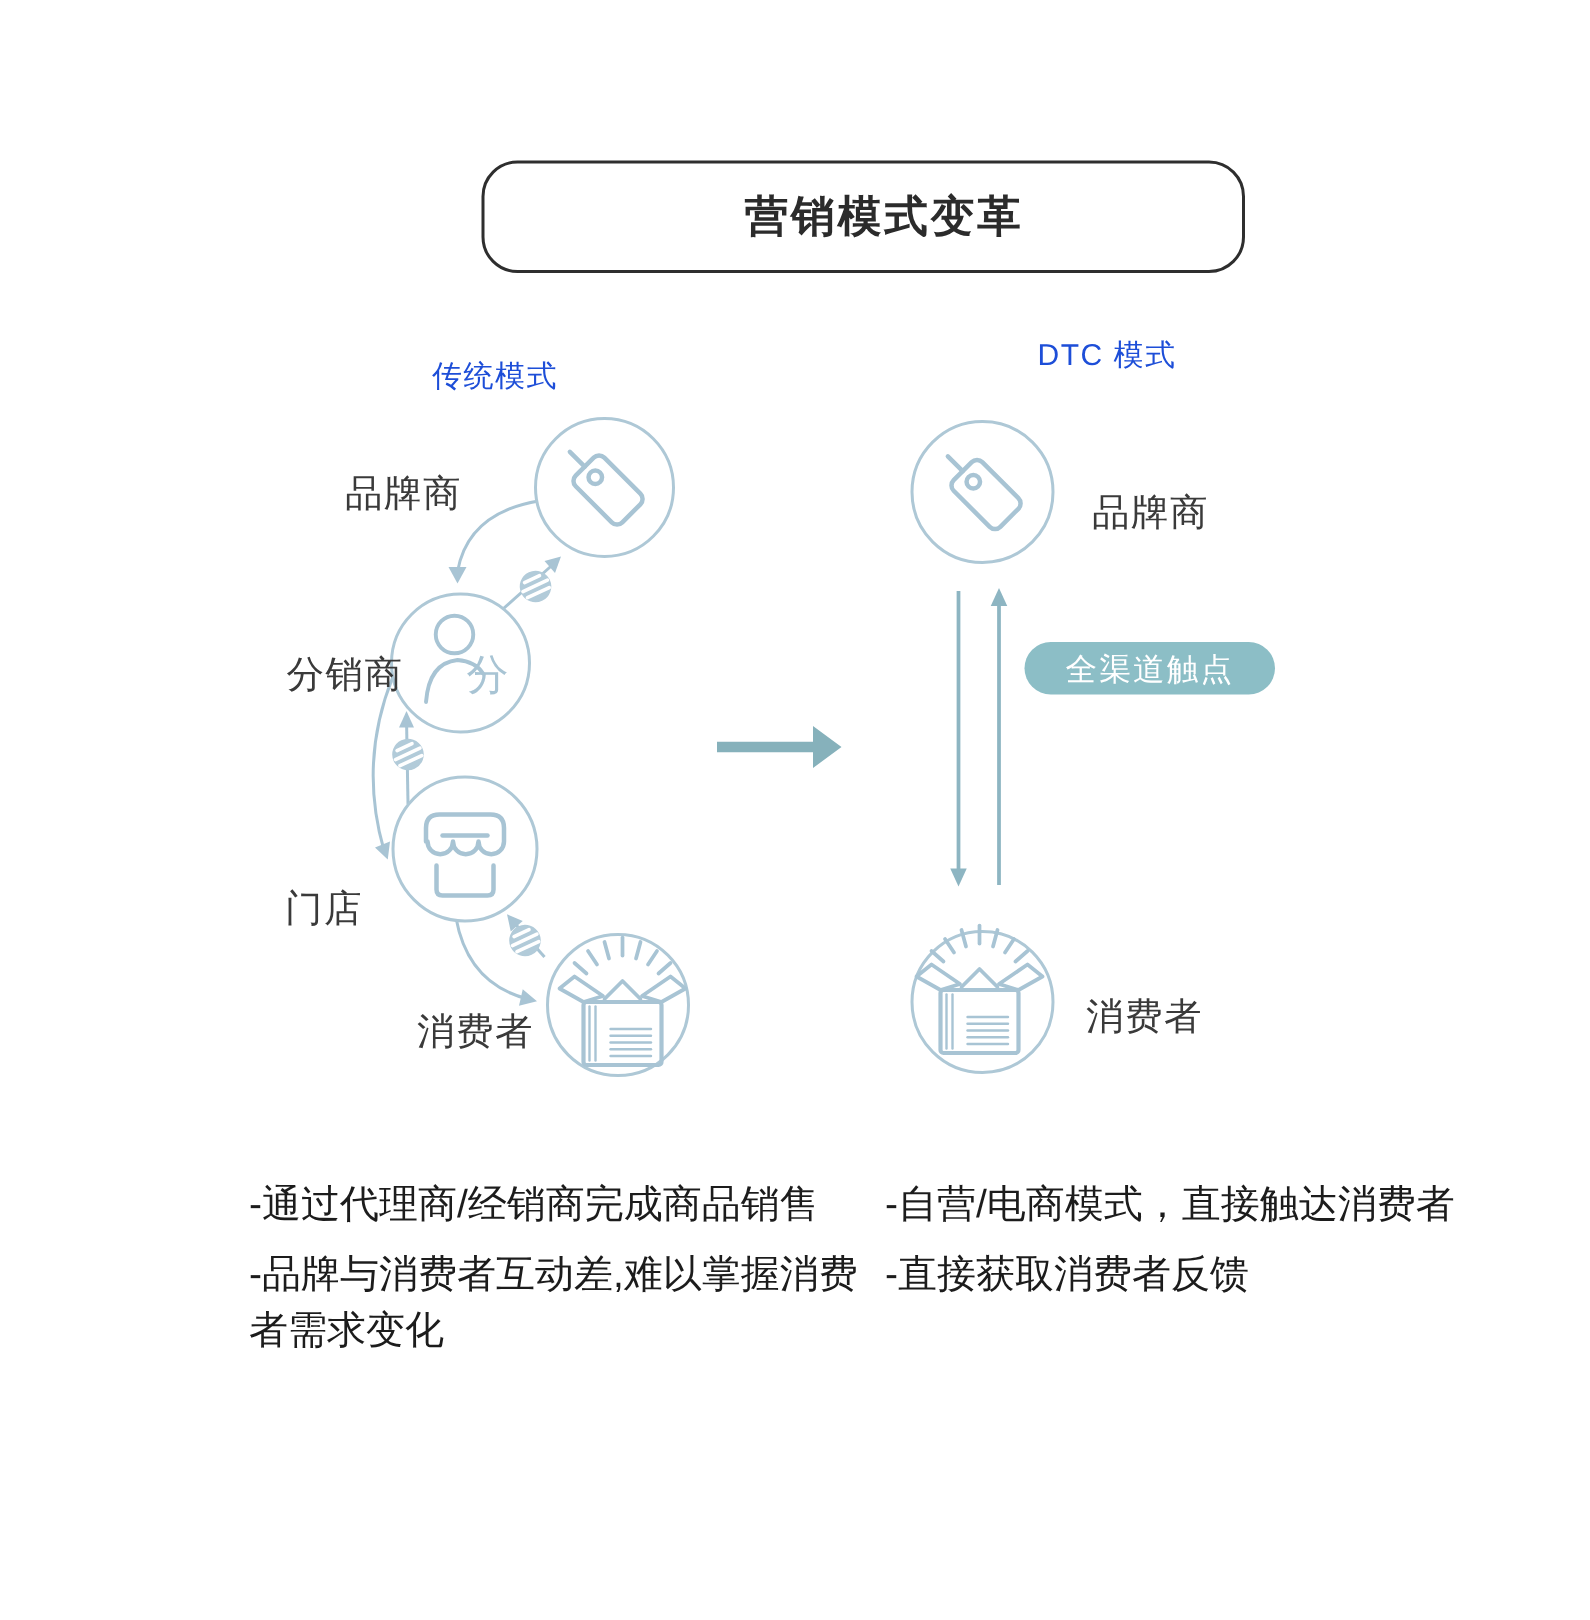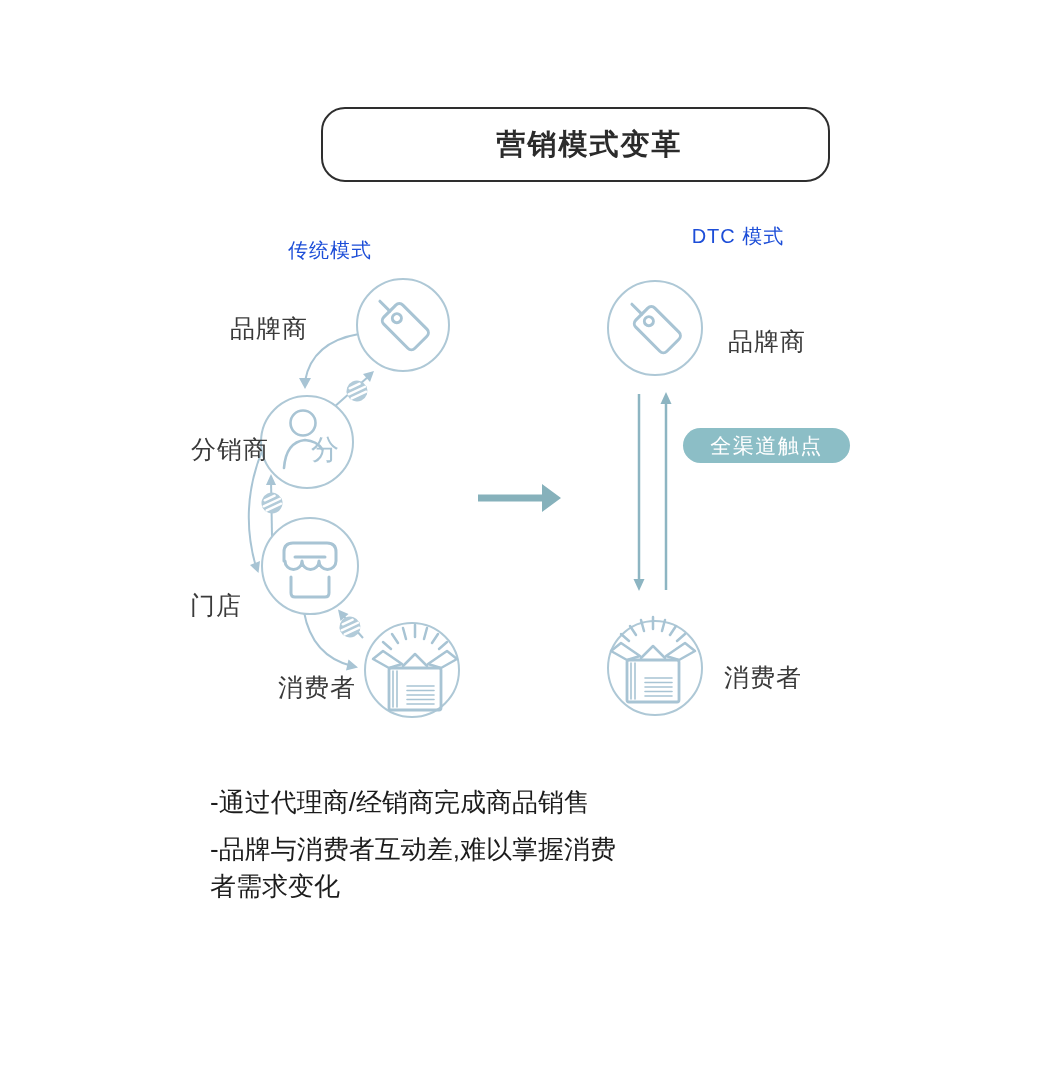--- a/index.html
+++ b/index.html
@@ -31,21 +31,21 @@
   .pill{
     left:683px;width:167px;height:35px;background:#8cbec6;border-radius:17.5px;
     display:flex;align-items:center;justify-content:center;
     color:#ffffff;font-size:21px;letter-spacing:1.5px;font-family:Liberation Serif, serif;
   }
   .pill-1{top:428px;}
   .pill-2{top:517px;}
   .notes{
     font-size:26px;font-weight:500;color:#1c1c1c;line-height:1.45;
   }
-  .notes-left{left:166px;top:784px;width:408px;margin-left:44px;}
+  .notes-left{left:166px;top:784px;width:408px;}
   .notes-right{left:590px;top:784px;width:452px;}
   .note-item{margin:0 0 9px 0;}
   svg .ic{stroke:#a8c4d4;fill:none;stroke-linecap:round;stroke-linejoin:round;}
   svg .circ{stroke:#aec8d6;stroke-width:2;fill:#ffffff;}
   svg .flow{stroke:#a8c4d4;stroke-width:2;fill:none;}
   svg .flowhead{fill:#a8c4d4;stroke:none;}
   svg .dtcline{stroke:#8db5c2;stroke-width:2.5;fill:none;}
   svg .dtchead{fill:#8db5c2;stroke:none;}
 </style>
 </head>
@@ -174,14 +174,18 @@
 
   <div class="abs node-label lbl-brand-r">品牌商</div>
   <div class="abs node-label lbl-cons-r">消费者</div>
 
   <div class="abs pill pill-1">全渠道触点</div>
 
   <div class="abs notes notes-left">
     <div class="note-item">-通过代理商/经销商完成商品销售</div>
     <div class="note-item">-品牌与消费者互动差,难以掌握消费者需求变化</div>
   </div>
+  <div class="abs notes notes-right">
+    <div class="note-item">-自营/电商模式，直接触达消费者</div>
+    <div class="note-item">-直接获取消费者反馈</div>
+  </div>
 
 </div>
 
 </body></html>

